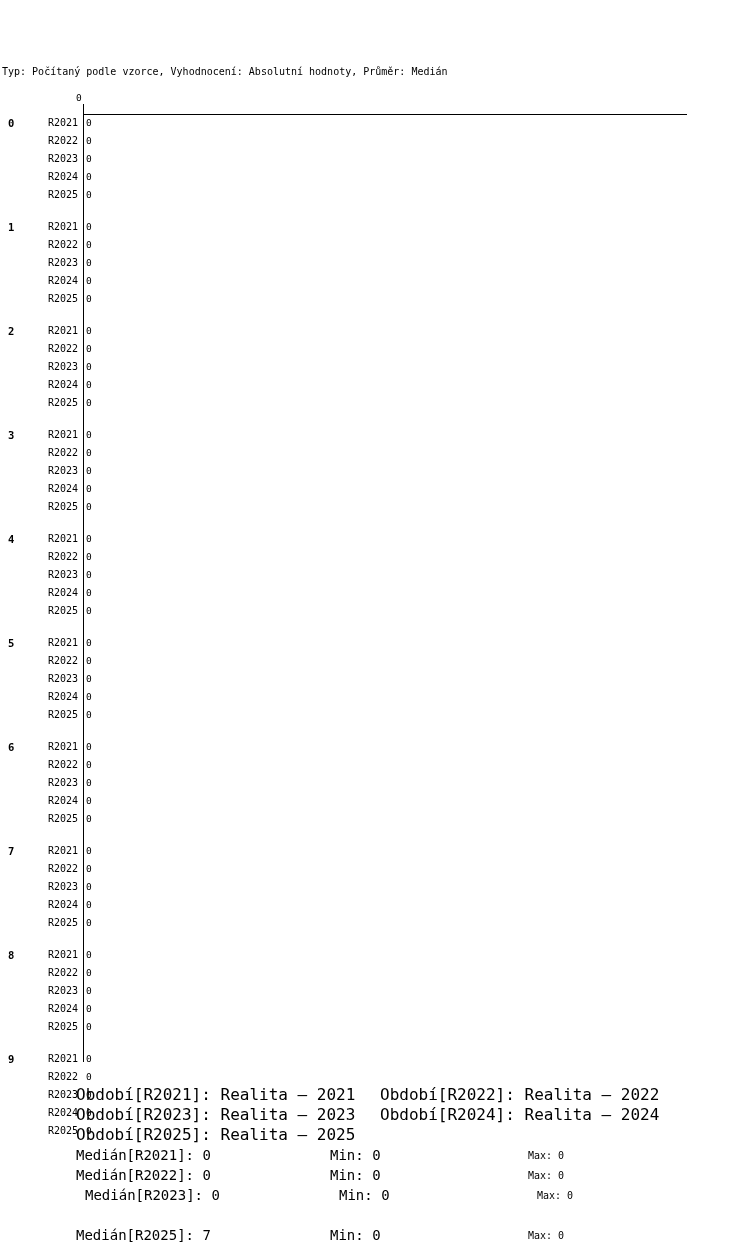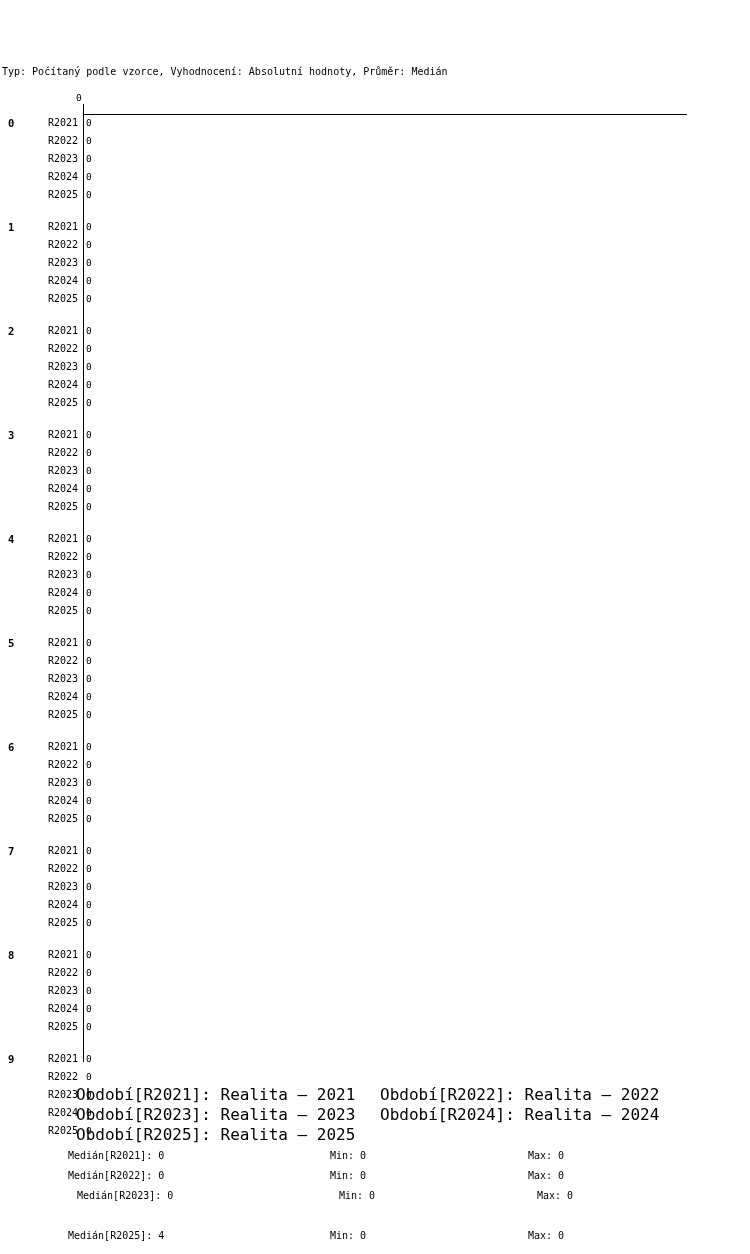--- a/index.html
+++ b/index.html
@@ -125,29 +125,29 @@
     width: 750px;
   }
   .stat-row {
     position: absolute;
     left: 0;
     width: 750px;
     height: 20px;
   }
   .stat-median {
     position: absolute;
-    left: 68px;
-    font-size: 10px;
+    left: 76px;
+    font-size: 14px;
     line-height: 13px;
     white-space: nowrap;
   }
   .stat-min {
     position: absolute;
     left: 330px;
-    font-size: 10px;
+    font-size: 14px;
     line-height: 13px;
     white-space: nowrap;
   }
   .stat-max {
     position: absolute;
     left: 528px;
     font-size: 10px;
     line-height: 13px;
     white-space: nowrap;
   }
@@ -404,18 +404,18 @@
         <div class="stat-median">Medián[R2023]: 0</div>
         <div class="stat-min">Min: 0</div>
         <div class="stat-max">Max: 0</div>
       </div>
       <div class="stat-row" style="top: 60px; margin-top: 46px;">
         <div class="stat-median">Medián[R2024]: 0</div>
         <div class="stat-min">Min: 0</div>
         <div class="stat-max">Max: 0</div>
       </div>
       <div class="stat-row" style="top: 80px;">
-        <div class="stat-median">Medián[R2025]: 4</div>
+        <div class="stat-median">Medián[R2025]: 7</div>
         <div class="stat-min">Min: 0</div>
         <div class="stat-max">Max: 0</div>
       </div>
     </div>
 </div>
 
 </body></html>

